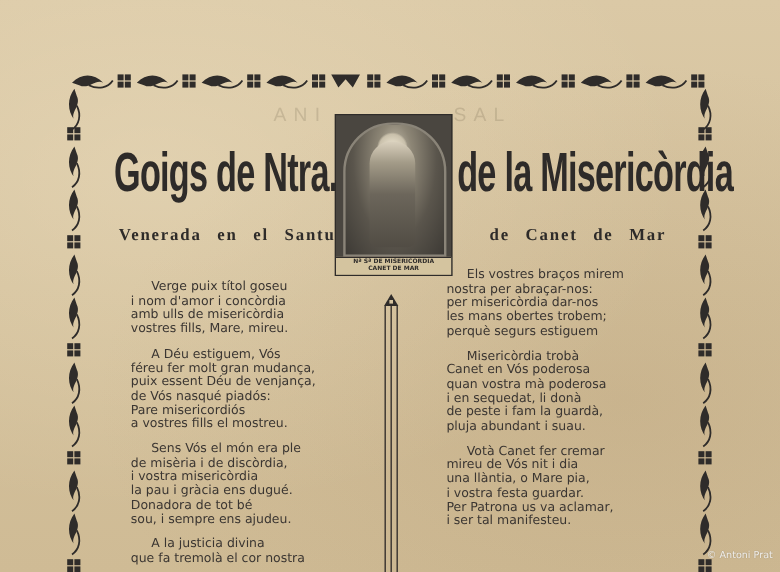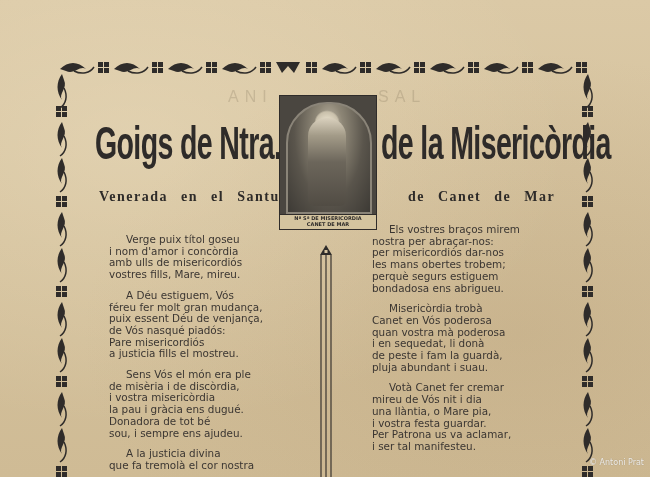--- a/index.html
+++ b/index.html
@@ -180,53 +180,52 @@
   <rect x="5.5" y="5" width="3" height="3" fill="#d6c4a0"></rect>
   <line x1="2" y1="10" x2="2" y2="240" stroke="#3a3530" stroke-width="1.2"></line>
   <line x1="7" y1="10" x2="7" y2="240" stroke="#3a3530" stroke-width="1.2"></line>
   <line x1="12" y1="10" x2="12" y2="240" stroke="#3a3530" stroke-width="1.2"></line>
 </svg>
 
 <div class="col" style="left:109px; top:234px;">
   <div class="stanza">
     <span class="line first">Verge puix títol goseu</span>
     <span class="line">i nom d'amor i concòrdia</span>
-    <span class="line">amb ulls de misericordiós</span>
+    <span class="line">amb ulls de misericòrdia</span>
     <span class="line">vostres fills, Mare, mireu.</span>
   </div>
   <div class="stanza">
     <span class="line first">A Déu estiguem, Vós</span>
     <span class="line">féreu fer molt gran mudança,</span>
     <span class="line">puix essent Déu de venjança,</span>
     <span class="line">de Vós nasqué piadós:</span>
     <span class="line">Pare misericordiós</span>
-    <span class="line">a justicia fills el mostreu.</span>
+    <span class="line">a vostres fills el mostreu.</span>
   </div>
   <div class="stanza">
     <span class="line first">Sens Vós el món era ple</span>
     <span class="line">de misèria i de discòrdia,</span>
     <span class="line">i vostra misericòrdia</span>
     <span class="line">la pau i gràcia ens dugué.</span>
     <span class="line">Donadora de tot bé</span>
     <span class="line">sou, i sempre ens ajudeu.</span>
   </div>
   <div class="stanza">
     <span class="line first">A la justicia divina</span>
     <span class="line">que fa tremolà el cor nostra</span>
   </div>
 </div>
 
 <div class="col" style="left:372px; top:224px;">
   <div class="stanza">
     <span class="line first">Els vostres braços mirem</span>
     <span class="line">nostra per abraçar-nos:</span>
-    <span class="line">per misericordiós dar-nos</span>
+    <span class="line">per misericòrdia dar-nos</span>
     <span class="line">les mans obertes trobem;</span>
     <span class="line">perquè segurs estiguem</span>
-    <span class="line">bondadosa ens abrigueu.</span>
   </div>
   <div class="stanza">
     <span class="line first">Misericòrdia trobà</span>
     <span class="line">Canet en Vós poderosa</span>
     <span class="line">quan vostra mà poderosa</span>
     <span class="line">i en sequedat, li donà</span>
     <span class="line">de peste i fam la guardà,</span>
     <span class="line">pluja abundant i suau.</span>
   </div>
   <div class="stanza">

